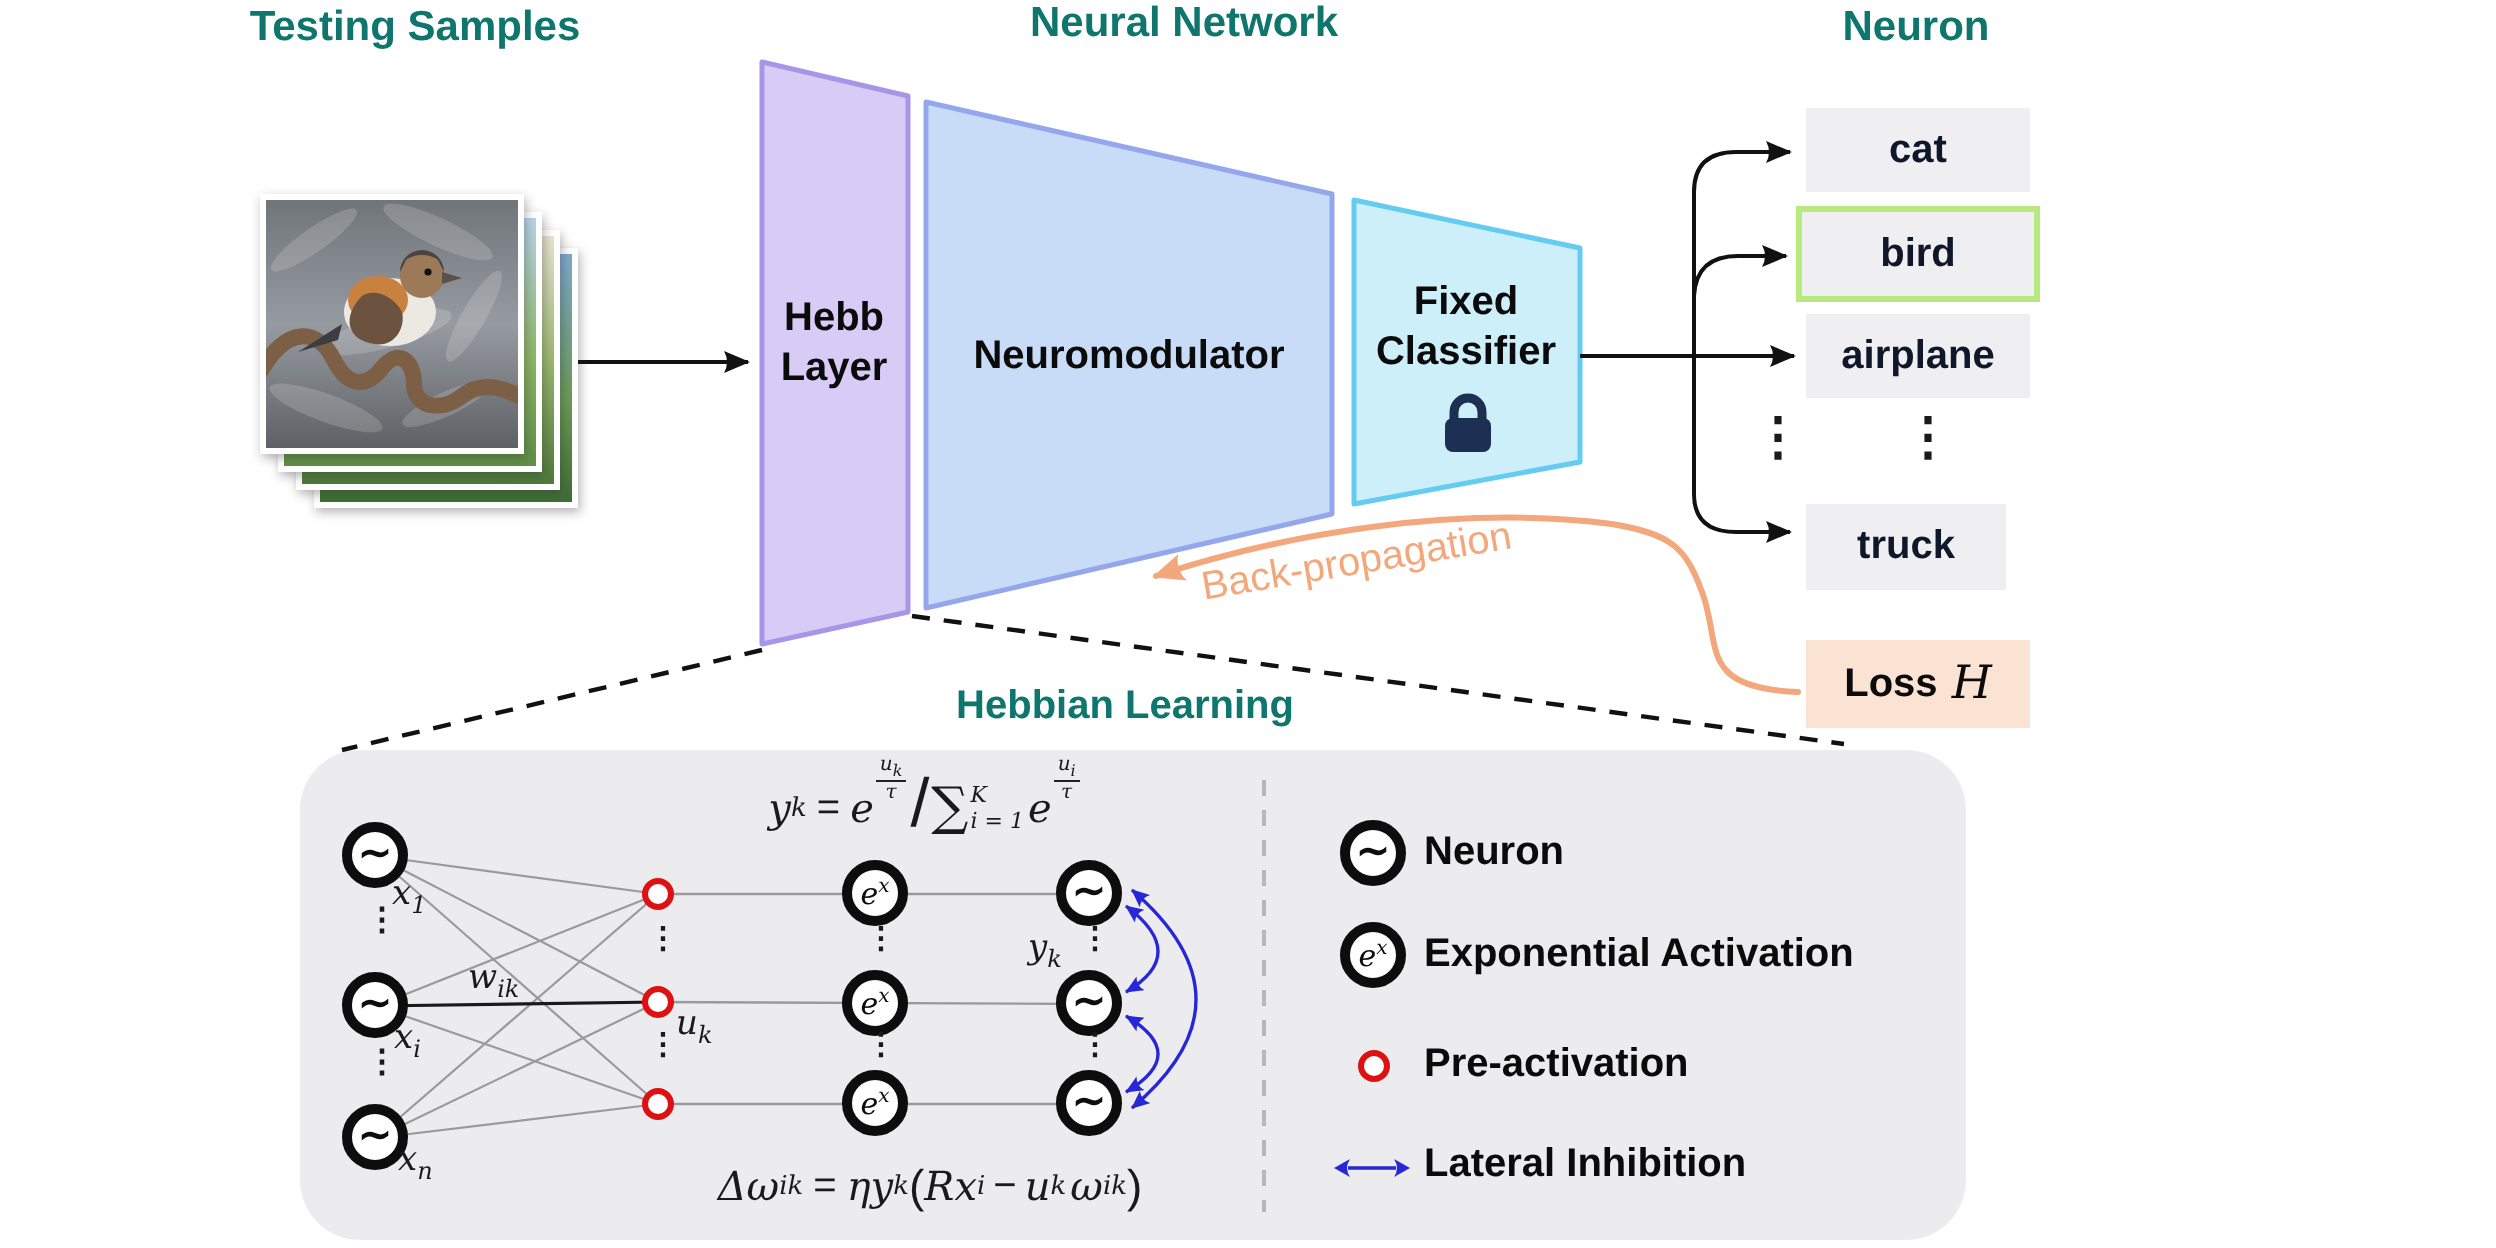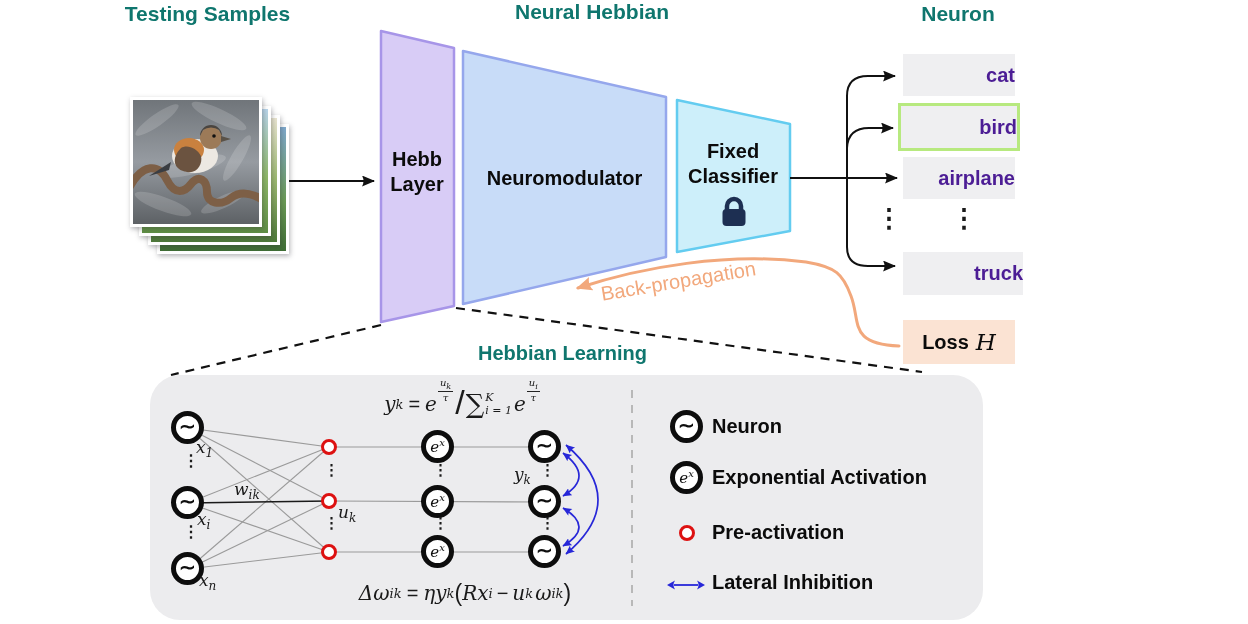--- a/index.html
+++ b/index.html
@@ -1,22 +1,22 @@
 <!DOCTYPE html>
 <html><head>
 <meta charset="utf-8">
 <style>
   html,body{margin:0;padding:0;background:#fff;}
   #canvas{position:relative;width:1248px;height:624px;background:#ffffff;overflow:hidden;
           font-family:"Liberation Sans",sans-serif;color:#111;}
   .abs{position:absolute;}
   .ttl{font-weight:700;font-size:21px;text-align:center;letter-spacing:0px;color:#0f766e;}
   .shape-label{font-weight:700;font-size:20px;text-align:center;line-height:1.25;color:#0b0b0b;z-index:3;}
-  .classbox{background:#efeff1;display:flex;align-items:center;justify-content:flex-end;
-            font-weight:700;font-size:20px;z-index:3;color:#4c1d95;}
+  .classbox{background:#efeff1;display:flex;align-items:center;justify-content:center;
+            font-weight:700;font-size:20px;z-index:3;color:#0f172a;}
   .vdots{font-weight:700;color:#1a1a1a;z-index:3;line-height:1;}
   .panel{background:#ececee;border-radius:30px;z-index:0;}
   svg.layer{position:absolute;left:0;top:0;z-index:1;}
   .node-big{position:absolute;width:23px;height:23px;border:5px solid #0d0d0d;border-radius:50%;
             background:#fff;display:flex;align-items:center;justify-content:center;z-index:3;}
   .node-big .tilde{font-size:20px;font-weight:700;margin-top:-3px;color:#0d0d0d;}
   .node-red{position:absolute;width:10px;height:10px;border:3px solid #dd1111;border-radius:50%;
             background:#fff;z-index:3;}
   .m{font-family:"DejaVu Serif",serif;font-style:italic;}
   .mlabel{position:absolute;font-family:"DejaVu Serif",serif;font-style:italic;font-size:17px;z-index:3;color:#1a1a1a;}
@@ -102,21 +102,21 @@
     <g fill="none" stroke="#2727d8" stroke-width="1.7">
       <path d="M 563,453 Q 595,477 563,496" marker-start="url(#arrBluS)" marker-end="url(#arrBlu)"></path>
       <path d="M 563,508 Q 595,527 563,546" marker-start="url(#arrBluS)" marker-end="url(#arrBlu)"></path>
       <path d="M 566,445 Q 630,500 566,554" marker-start="url(#arrBluS)" marker-end="url(#arrBlu)"></path>
     </g>
 
     <line x1="632" y1="390" x2="632" y2="606" stroke="#b8b8b8" stroke-width="2" stroke-dasharray="8 7"></line>
   </svg>
 
   <div class="abs ttl" style="left:95px;top:2px;width:225px;">Testing Samples</div>
-  <div class="abs ttl" style="left:482px;top:0px;width:220px;">Neural Hebbian</div>
+  <div class="abs ttl" style="left:482px;top:0px;width:220px;">Neural Network</div>
   <div class="abs ttl" style="left:898px;top:2px;width:120px;">Neuron</div>
 
   <div class="abs imglayer" style="left:157px;top:124px;width:126px;height:124px;background:linear-gradient(180deg,#7fa8cc 0%,#6a9a55 60%,#3f6e35 100%);"></div>
   <div class="abs imglayer" style="left:148px;top:115px;width:126px;height:124px;background:linear-gradient(180deg,#e8e4d0 0%,#9cb870 50%,#4e7a3a 100%);"></div>
   <div class="abs imglayer" style="left:139px;top:106px;width:126px;height:124px;background:linear-gradient(180deg,#b8d4ea 0%,#8fb868 55%,#5f8f45 100%);"></div>
   <div class="abs imglayer" style="left:130px;top:97px;width:126px;height:124px;">
     <svg width="126" height="124" viewBox="0 0 126 124">
       <defs>
         <linearGradient id="frost" x1="0" y1="0" x2="0" y2="1">
           <stop offset="0" stop-color="#70757a"></stop>
@@ -167,21 +167,21 @@
       <span>cat</span>
     </div>
   <div class="abs classbox" style="left:898px;top:103px;width:116px;height:42px;border:3px solid #b7e97f;">
       <span>bird</span>
     </div>
   <div class="abs classbox" style="left:903px;top:157px;width:112px;height:42px;">
       <span>airplane</span>
     </div>
   <div class="abs vdots" style="left:876px;top:205px;font-size:26px;">⋮</div>
   <div class="abs vdots" style="left:951px;top:205px;font-size:26px;">⋮</div>
-  <div class="abs classbox" style="left:903px;top:252px;width:120px;height:43px;">
+  <div class="abs classbox" style="left:903px;top:252px;width:100px;height:43px;">
       <span>truck</span>
     </div>
 
   <div class="abs lossbox" style="left:903px;top:320px;width:112px;height:44px;">
     <span>Loss</span>
     <span class="m">H</span>
   </div>
 
   <div class="backprop-text" style="left:600px;top:270px;">Back-propagation</div>
 

